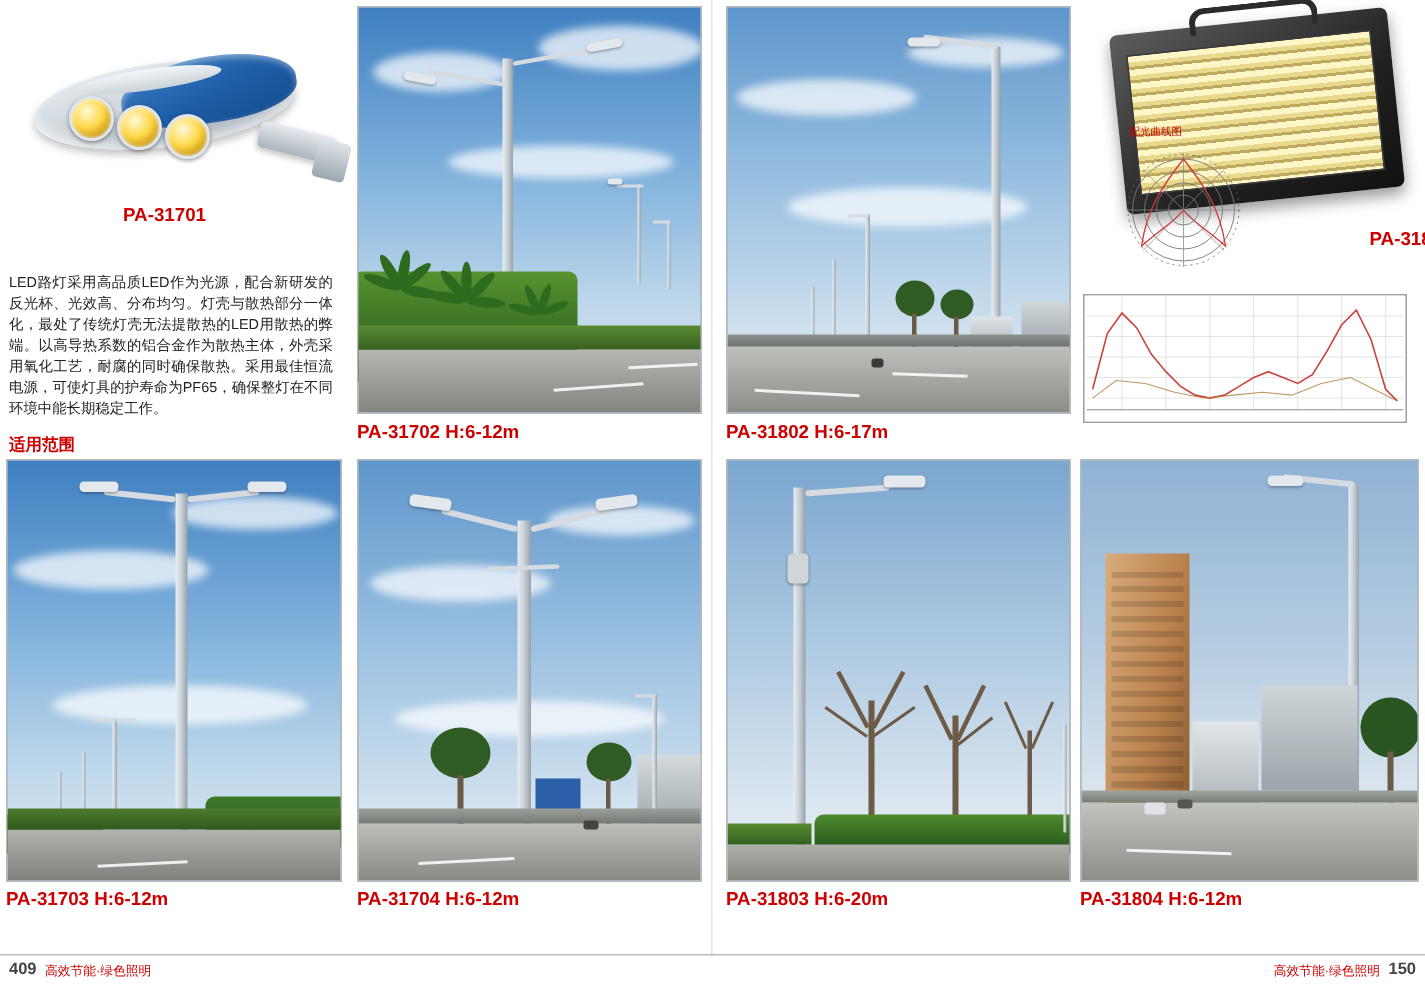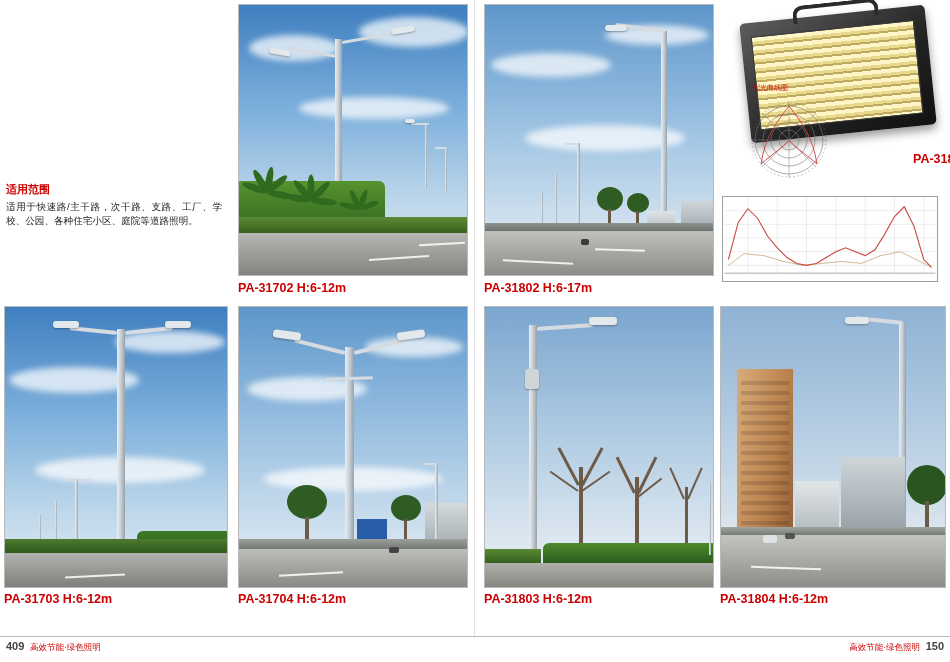--- a/index.html
+++ b/index.html
@@ -194,22 +194,36 @@
   .center-seam {
     position:absolute; left:474px; top:0; bottom:24px; width:1px;
     background:#e3e3e3;
   }
 </style>
 </head>
 <body>
 
 <div class="page">
 
+  <div id="cell-pa31701">
+    <div class="lamp-head">
+      <div class="lamp-body"></div>
+      <div class="lamp-blue"></div>
+      <div class="lamp-top-strip"></div>
+      <div class="led l1"></div>
+      <div class="led l2"></div>
+      <div class="led l3"></div>
+      <div class="lamp-arm"></div>
+      <div class="lamp-arm2"></div>
+    </div>
+    <div class="caption" id="cap-pa31701">PA-31701</div>
+  </div>
 
   <div id="text-block">
+    <div class="tb-body">LED路灯采用高品质LED作为光源，配合新研发的反光杯、光效高、分布均匀。灯壳与散热部分一体化，最处了传统灯壳无法提散热的LED用散热的弊端。以高导热系数的铝合金作为散热主体，外壳采用氧化工艺，耐腐的同时确保散热。采用最佳恒流电源，可使灯具的护寿命为PF65，确保整灯在不同环境中能长期稳定工作。</div>
     <div class="tb-title">适用范围</div>
     <div class="tb-body">适用于快速路/主干路，次干路、支路、工厂、学校、公园、各种住宅小区、庭院等道路照明。</div>
   </div>
 
   <div class="frame" style="left:238px; top:4px; width:230px; height:272px;">
     <div class="sky"></div>
     <div class="cloud" style="left:10px; top:30px; width:90px; height:26px;"></div>
     <div class="cloud" style="left:120px; top:12px; width:110px; height:30px;"></div>
     <div class="cloud" style="left:60px; top:92px; width:150px; height:22px;"></div>
 
@@ -430,21 +444,21 @@
       <div class="branch" style="left:28px; top:32px; width:3px; height:92px;"></div>
       <div class="branch" style="left:30px; top:10px; width:2px; height:34px; transform:rotate(24deg);"></div>
       <div class="branch" style="left:26px; top:10px; width:2px; height:34px; transform:rotate(-24deg);"></div>
     </div>
 
     <div class="hedge" style="left:58px; top:236px; width:176px; height:26px; background:linear-gradient(#4c8a2c,#23501a);"></div>
     <div class="road" style="height:24px; background:linear-gradient(#b0b0ac,#86867f);"></div>
     <div class="grass" style="left:0; bottom:24px; width:56px; height:14px; background:linear-gradient(#5a8a33,#33601f);"></div>
     <div class="pole" style="left:224px; top:176px; width:2px; height:72px;"></div>
   </div>
-  <div class="caption" style="position:absolute; left:484px; top:592px;">PA-31803 H:6-12m</div>
+  <div class="caption" style="position:absolute; left:484px; top:592px;">PA-31803 H:6-20m</div>
 
   <div class="frame" style="left:720px; top:306px; width:226px; height:282px;">
     <div class="sky pale" style="background:linear-gradient(#8fb2d4 0%, #b6cde2 45%, #dde7ef 82%, #f2f5f8 100%);"></div>
 
     <div class="pole" style="left:178px; top:16px; width:7px; height:246px;"></div>
     <div class="arm" style="left:134px; top:14px; width:48px; height:4px; transform:rotate(6deg); transform-origin:right center;"></div>
     <div class="head" style="left:124px; top:10px; width:24px; height:7px;"></div>
 
     <div class="bldg" style="left:16px; top:62px; width:56px; height:184px; background:linear-gradient(100deg,#d9ac7a,#b9814d 60%,#8d5c33);"></div>
     <div class="bldg" style="left:20px; top:74px; width:48px; height:160px; background:repeating-linear-gradient(#00000022 0 4px, transparent 4px 10px);"></div>

